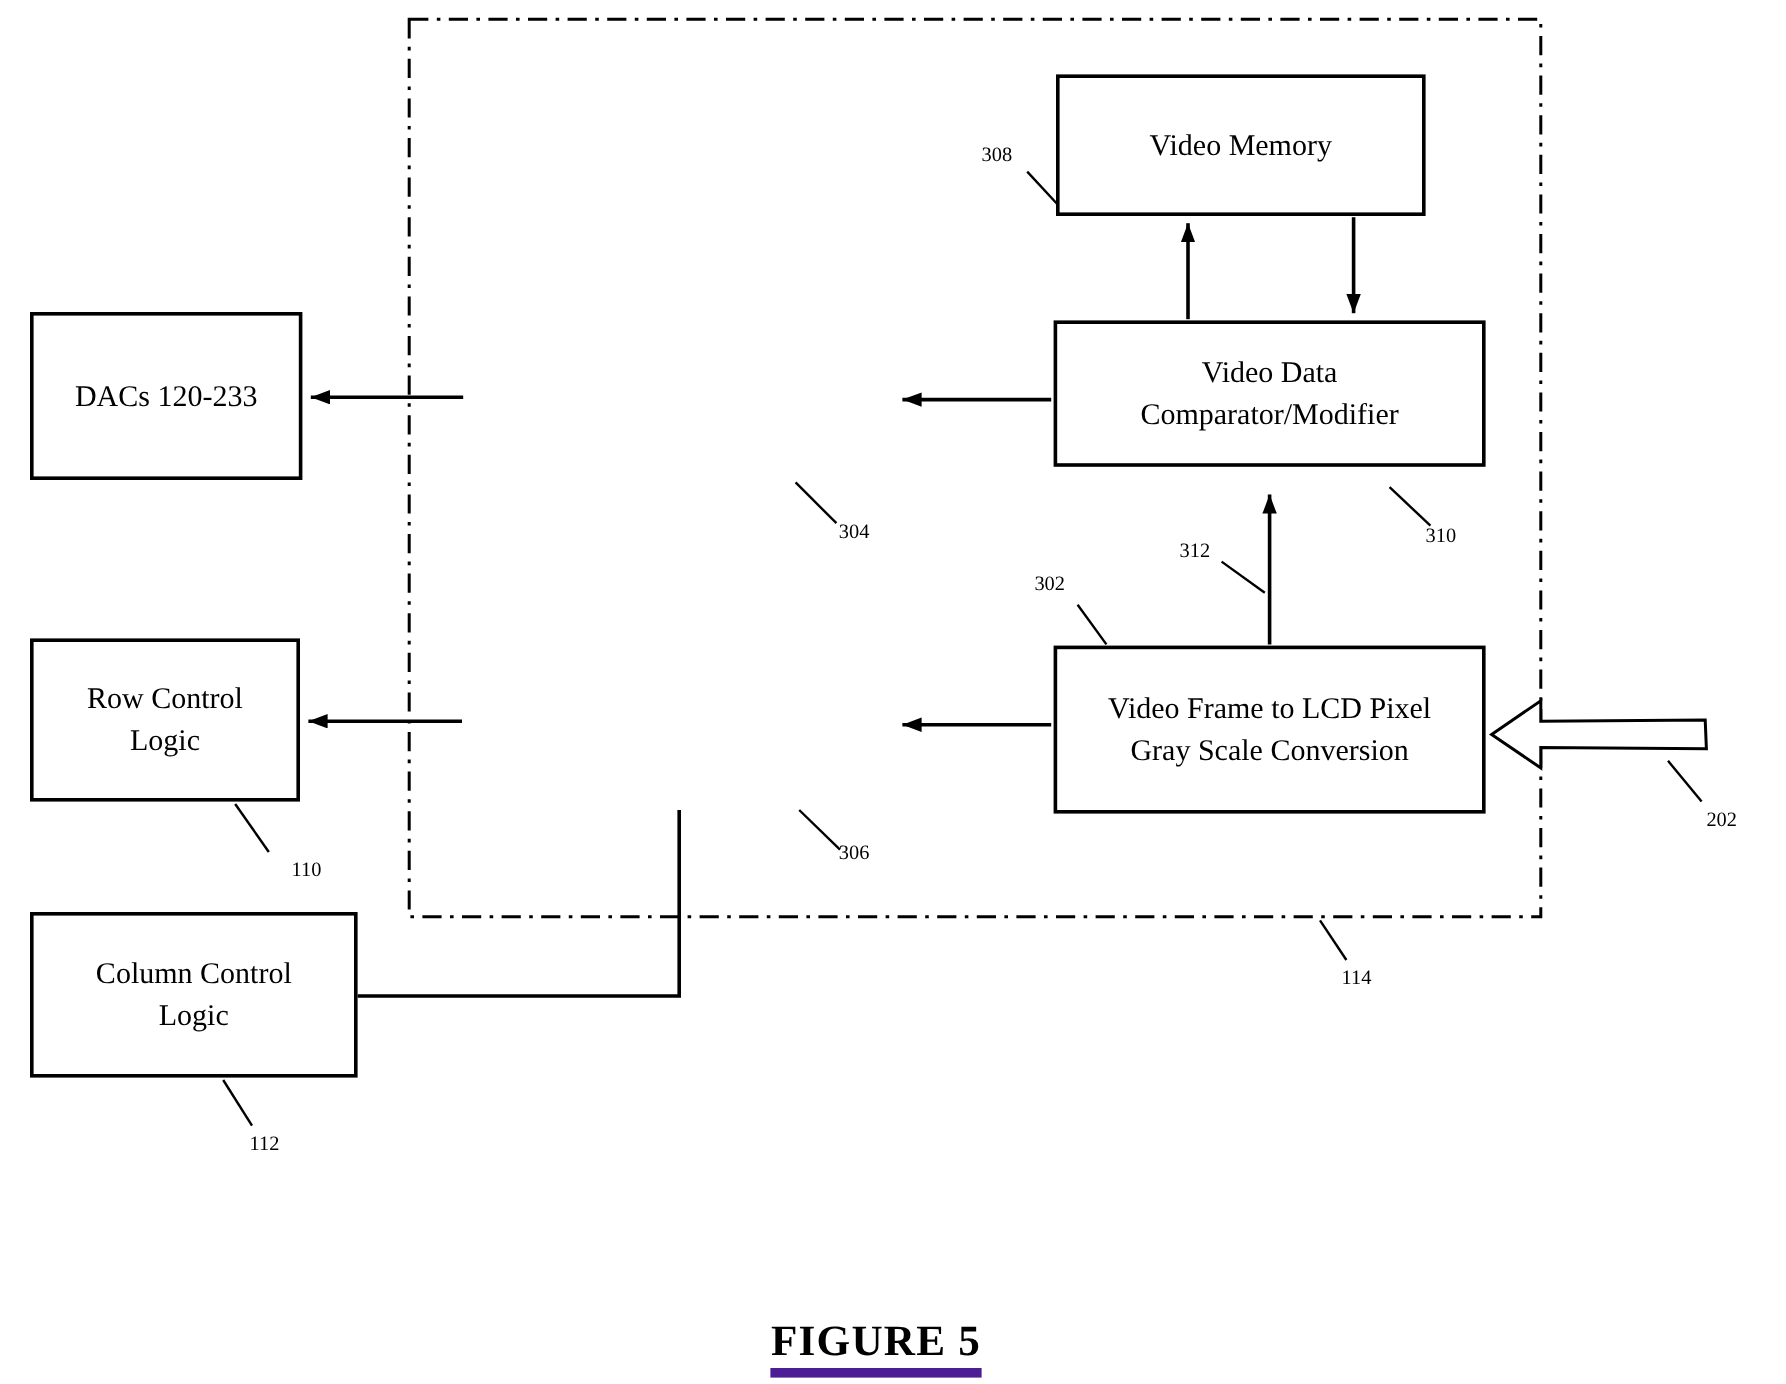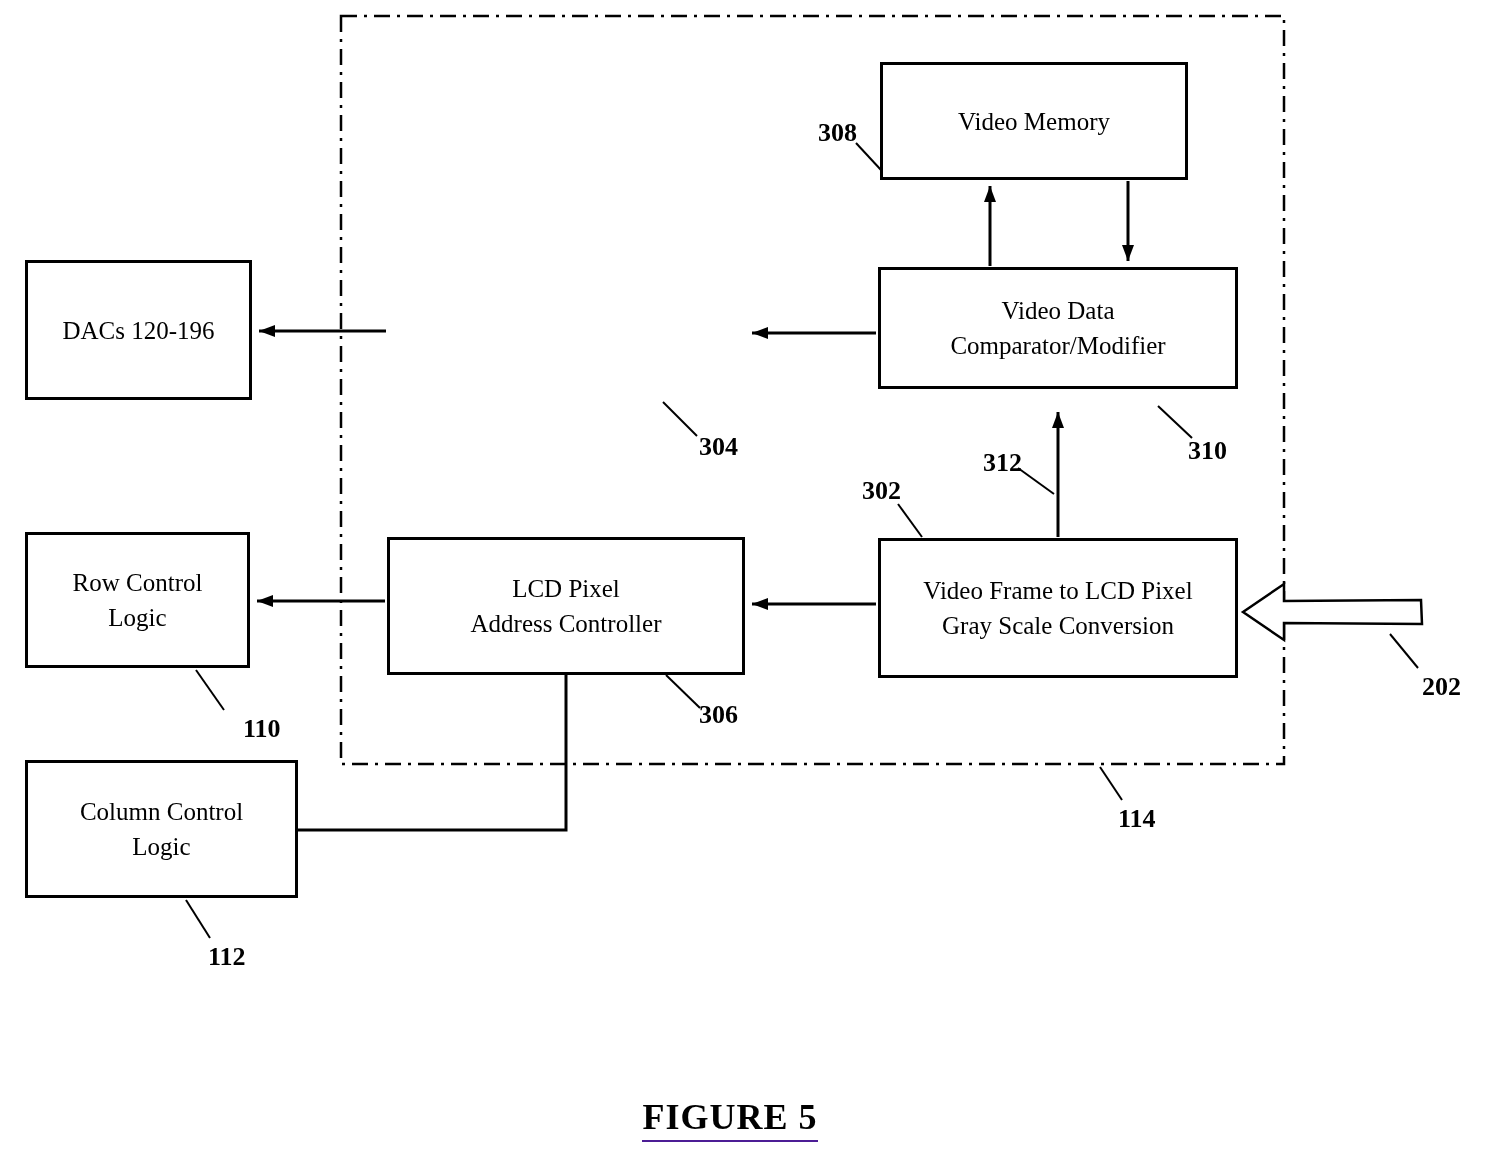--- a/index.html
+++ b/index.html
@@ -34,37 +34,37 @@
     text-align: center;
     font-size: 25px;
     line-height: 1.4;
   }
   .box span {
     white-space: pre-line;
     display: block;
   }
   .ref {
     position: absolute;
-    font-weight: bold;
-    font-size: 26px;
+    font-weight: normal;
+    font-size: 17px;
     line-height: 1;
   }
   .figure-title {
     position: absolute;
     left: 0;
     top: 1096px;
     width: 1460px;
     text-align: center;
   }
   .figure-title span {
     display: inline-block;
     font-size: 36px;
     font-weight: bold;
     letter-spacing: 1px;
-    border-bottom: 2px solid #4c1d95;
+    border-bottom: 8px solid #4c1d95;
     padding-bottom: 2px;
   }
 </style>
 </head>
 <body>
 
 <div class="canvas">
 
   <svg class="connectors" width="1488" height="1153" viewBox="0 0 1488 1153">
     <defs>
@@ -108,32 +108,28 @@
   <div class="box" style="left:880px; top:62px; width:308px; height:118px;">
     <span>Video Memory</span>
   </div>
 
   <div class="box" style="left:878px; top:267px; width:360px; height:122px;">
     <span>Video Data
 Comparator/Modifier</span>
   </div>
 
 
-  <div class="box" style="left:387px; top:537px; width:358px; height:138px;">
-    <span>LCD Pixel
-Address Controller</span>
-  </div>
 
   <div class="box" style="left:878px; top:538px; width:360px; height:140px;">
     <span>Video Frame to LCD Pixel
 Gray Scale Conversion</span>
   </div>
 
   <div class="box" style="left:25px; top:260px; width:227px; height:140px;">
-    <span>DACs 120-196</span>
+    <span>DACs 120-233</span>
   </div>
 
   <div class="box" style="left:25px; top:532px; width:225px; height:136px;">
     <span>Row Control
 Logic</span>
   </div>
 
   <div class="box" style="left:25px; top:760px; width:273px; height:138px;">
     <span>Column Control
 Logic</span>

